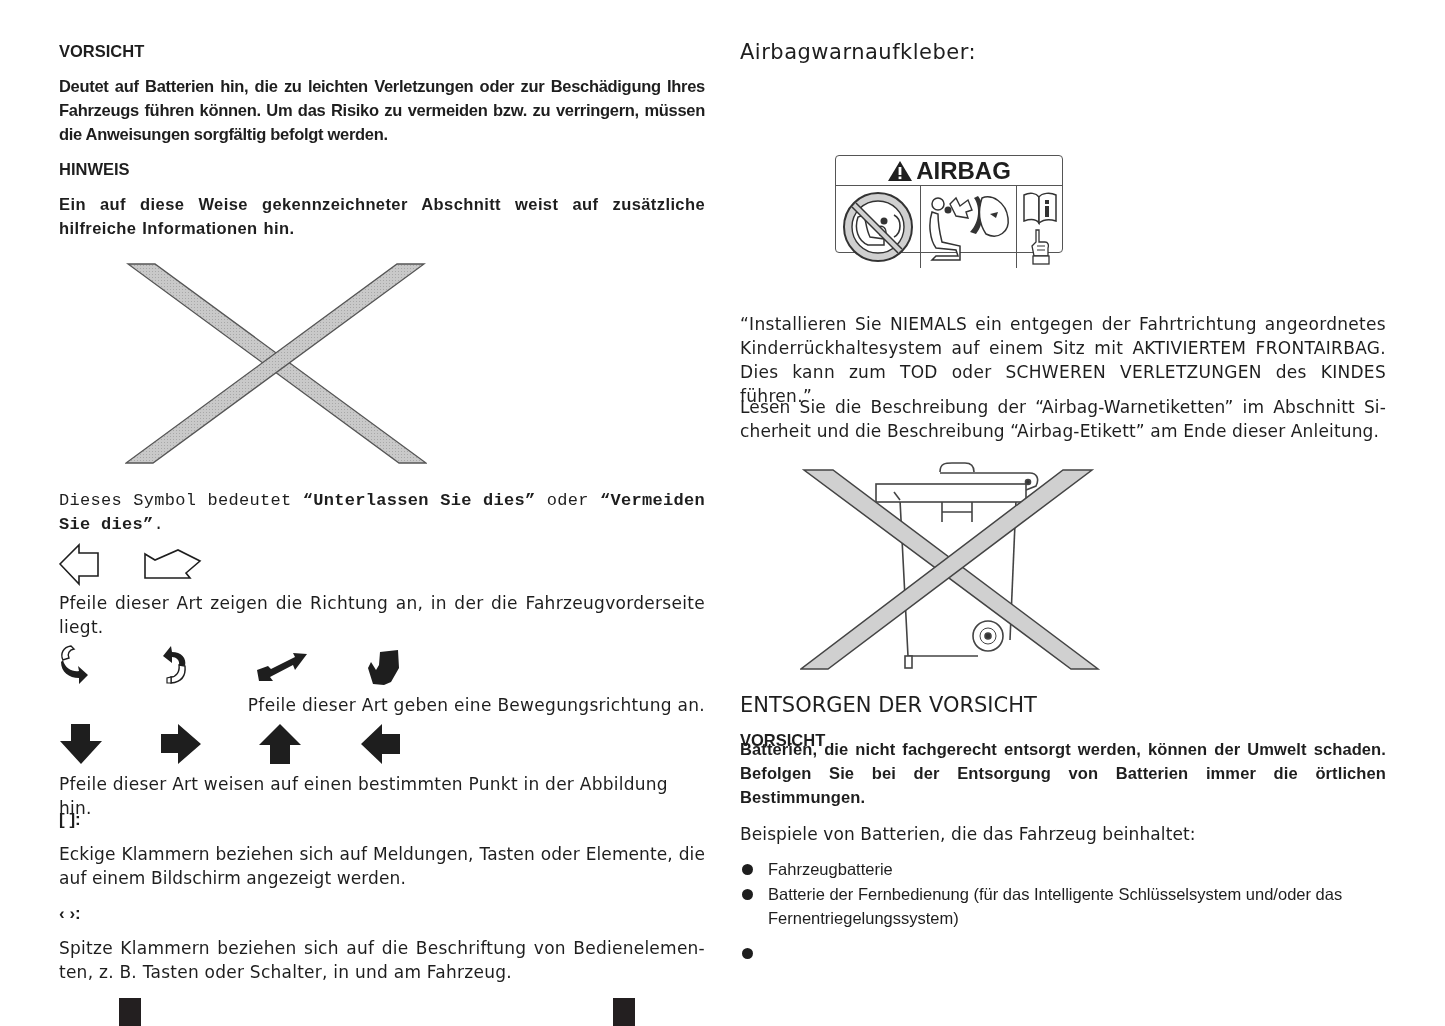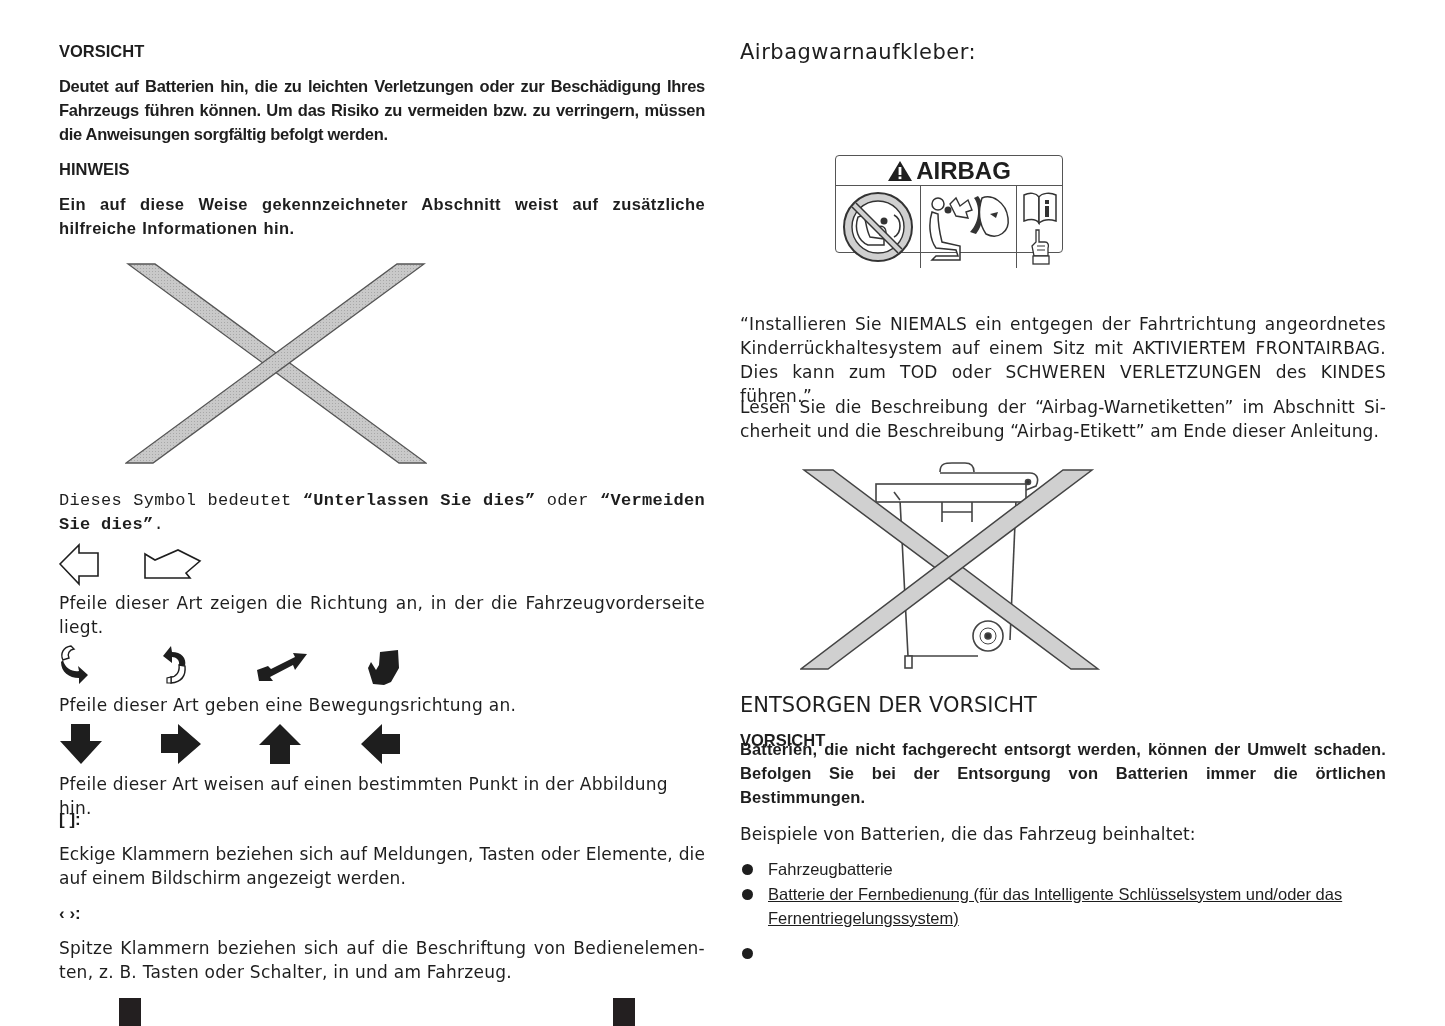--- a/index.html
+++ b/index.html
@@ -64,21 +64,21 @@
     <path d="M20,21 L26,22 C27,32 22,38 12,39 L12,33 C17,33 21,28 20,21 Z" fill="#fff" stroke="#1e1e1e" stroke-width="1.4"></path>
     <path d="M12,33 L12,39 L8,39 L8,34 Z" fill="#fff" stroke="#1e1e1e" stroke-width="1.2"></path>
   </svg>
   <svg class="icon" style="left:198px; top:652px;" width="52" height="30" viewBox="0 0 52 30">
     <polygon points="0,18 2,29 16,29 13,25 36,13 38,18 50,2 36,1 38,5 14,17 11,14" fill="#1e1e1e"></polygon>
   </svg>
   <svg class="icon" style="left:308px; top:648px;" width="34" height="38" viewBox="0 0 34 38">
     <polygon points="13,4 31,2 32,20 24,34 17,37 6,36 1,20 4,14 9,22 12,17" fill="#1e1e1e"></polygon>
   </svg>
 
-  <p class="abs" style="top:693px; width:646px; font-size:17px; line-height:24px; letter-spacing:0.3px;">Pfeile dieser Art geben eine Bewegungsrichtung an.</p>
+  <p class="abs" style="top:693px; width:646px; font-size:17px; line-height:24px; letter-spacing:0.3px;text-align:right;">Pfeile dieser Art geben eine Bewegungsrichtung an.</p>
 
   <svg class="icon" style="left:0px; top:723px;" width="44" height="42" viewBox="0 0 44 42">
     <polygon points="12,1 31,1 31,18 43,18 22,41 1,18 12,18" fill="#1e1e1e"></polygon>
   </svg>
   <svg class="icon" style="left:101px; top:723px;" width="42" height="42" viewBox="0 0 42 42">
     <polygon points="1,11 18,11 18,1 41,21 18,41 18,30 1,30" fill="#1e1e1e"></polygon>
   </svg>
   <svg class="icon" style="left:199px; top:723px;" width="44" height="42" viewBox="0 0 44 42">
     <polygon points="22,1 43,22 32,22 32,41 12,41 12,22 1,22" fill="#1e1e1e"></polygon>
   </svg>
@@ -179,21 +179,21 @@
   <div class="abs heading" style="top:728px;">VORSICHT</div>
   <p class="abs boldc" style="top:737px; width:646px; text-align:justify; letter-spacing:0.1px; word-spacing:1px;">Batterien, die nicht fachgerecht entsorgt werden, können der Umwelt schaden. Befolgen Sie bei der Entsorgung von Batterien immer die örtlichen Bestimmungen.</p>
 
   <p class="abs" style="top:822px; width:646px; font-size:17px; line-height:24px; letter-spacing:0.1px;">Beispiele von Batterien, die das Fahrzeug beinhaltet:</p>
 
   <ul class="abs bullet-list" style="top:857px; width:646px;">
     <li class="bullet-item" style="margin-bottom:1px;">
       <span class="bullet-dot"></span>
       <span>Fahrzeugbatterie</span>
     </li>
-    <li class="bullet-item" style="margin-bottom:11px;text-decoration:underline;">
+    <li class="bullet-item" style="margin-bottom:11px;">
       <span class="bullet-dot"></span>
       <span>Batterie der Fernbedienung (für das Intelligente Schlüsselsystem und/oder das Fernentriegelungssystem)</span>
     </li>
     <li class="bullet-item">
       <span class="bullet-dot"></span>
     </li>
   </ul>
 </div>
 
 </body></html>

